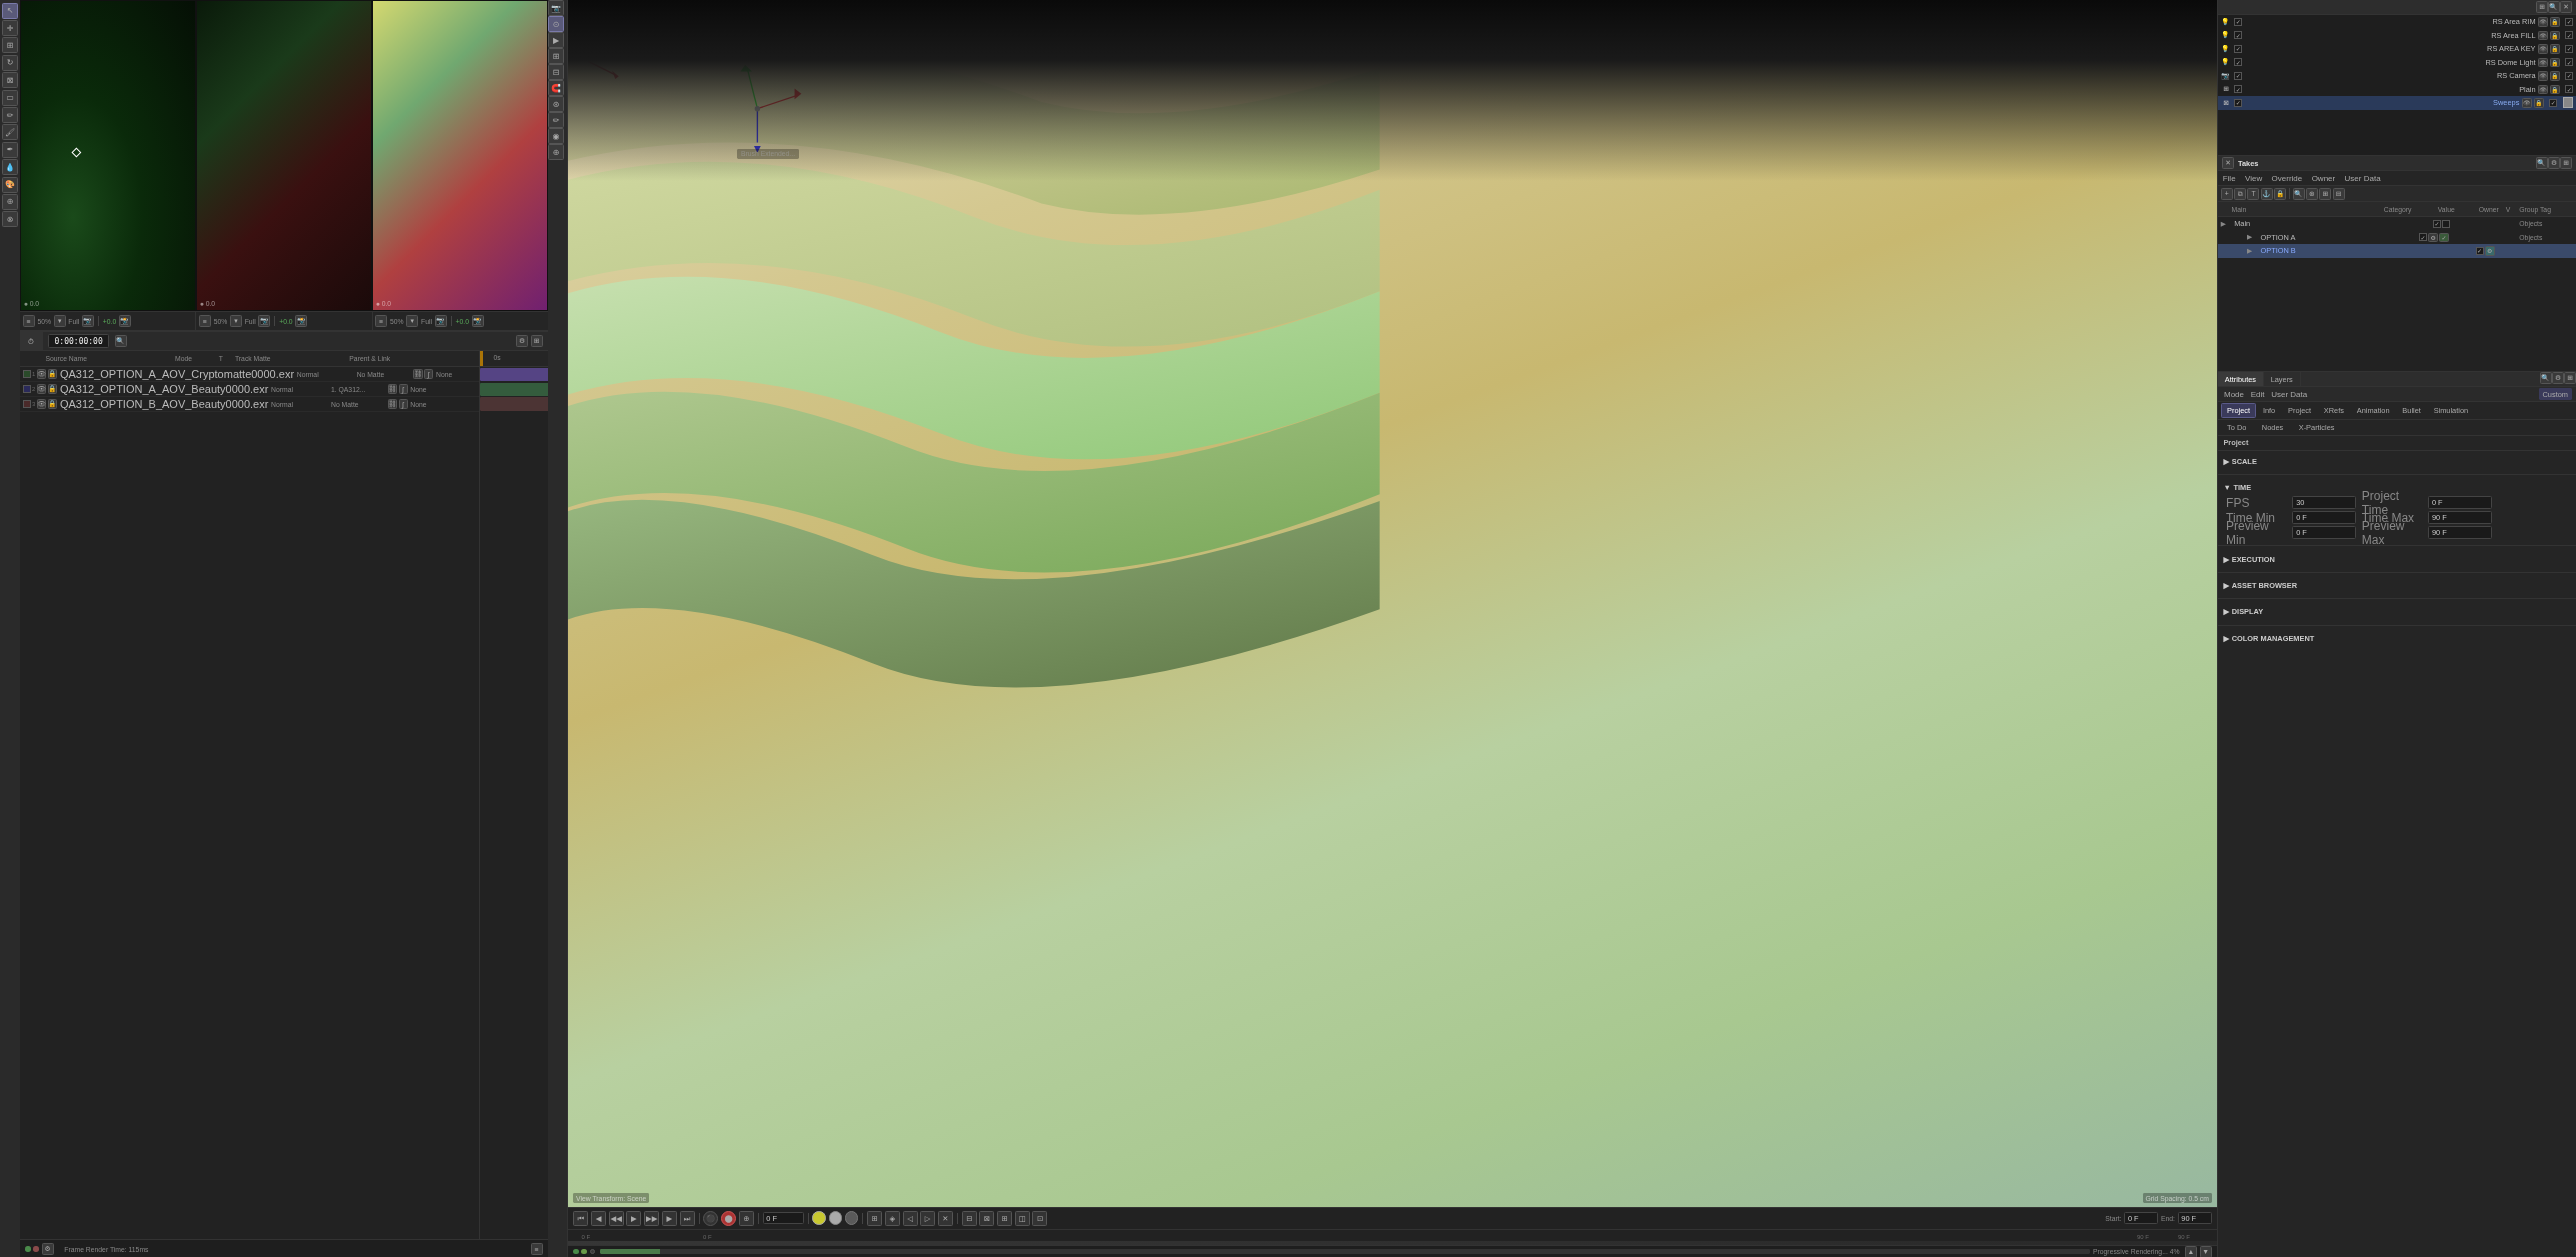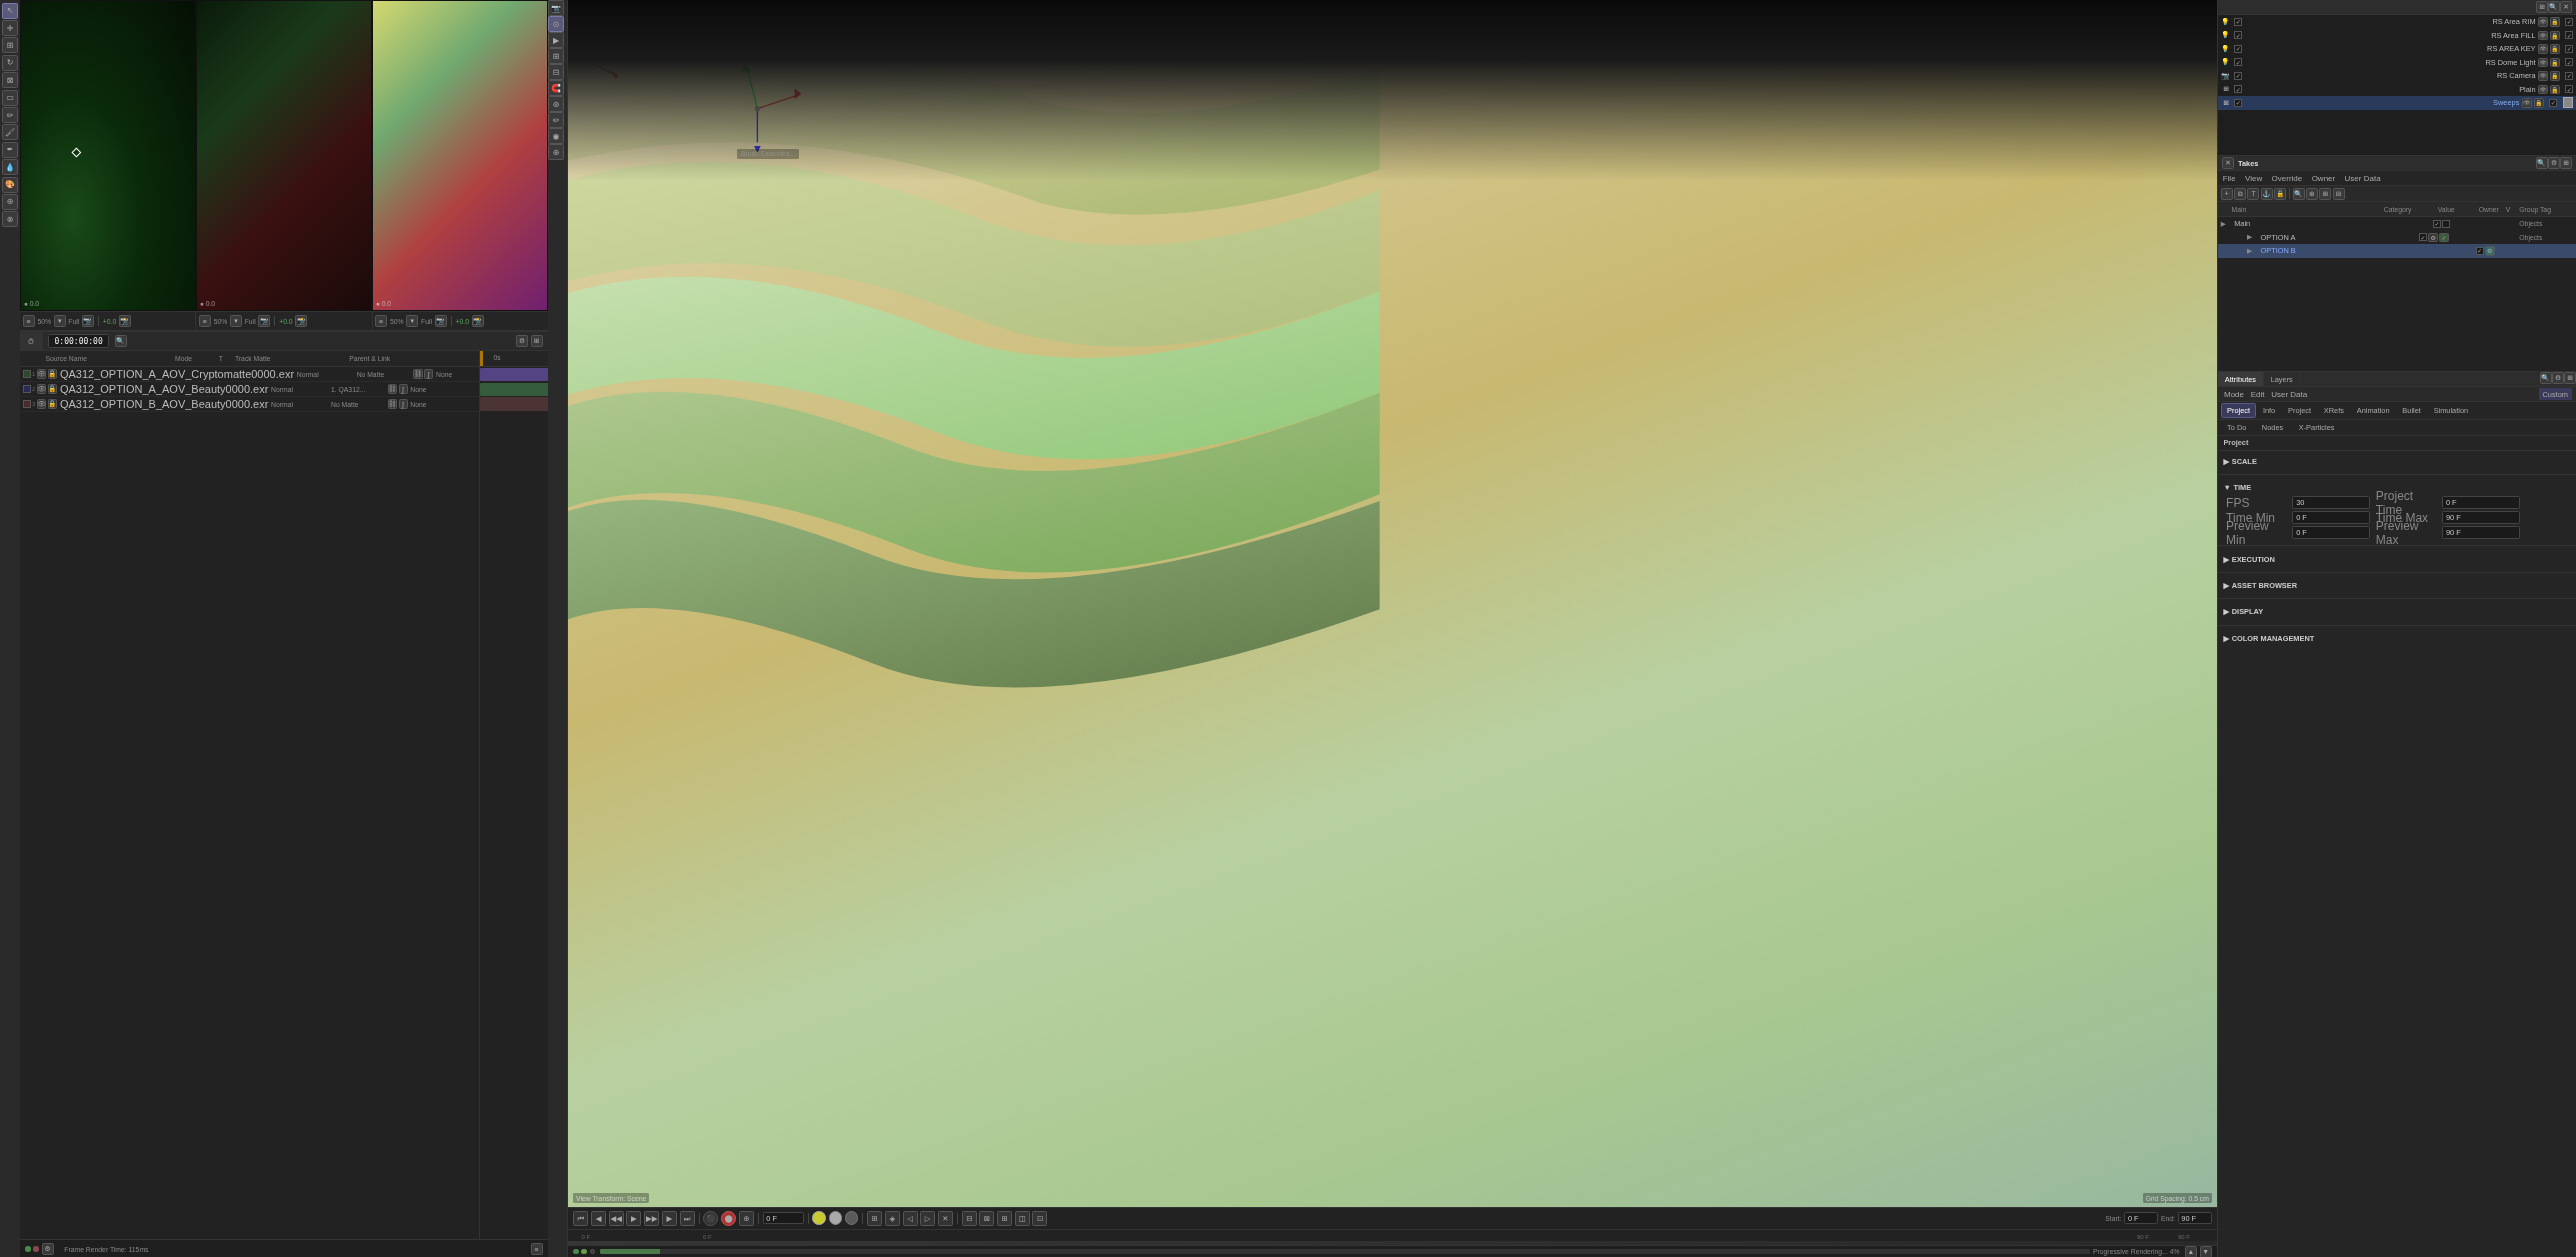--- a/index.html
+++ b/index.html
@@ -298,21 +298,21 @@
       flex-shrink: 0;
     }
 
     .attr-value {
       color: #ccc;
       font-size: 7.4px;
       background: #1a1a1a;
       border: 0.7px solid #444;
       padding: 0.7px 2.7px;
       border-radius: 1.4px;
-      width: 78px;
+      width: 64px;
     }
 
     
     .bottom-area {
       height: 203px;
       background: #222;
       display: flex;
       flex-direction: column;
       border-top: 0.7px solid #333;
     }

